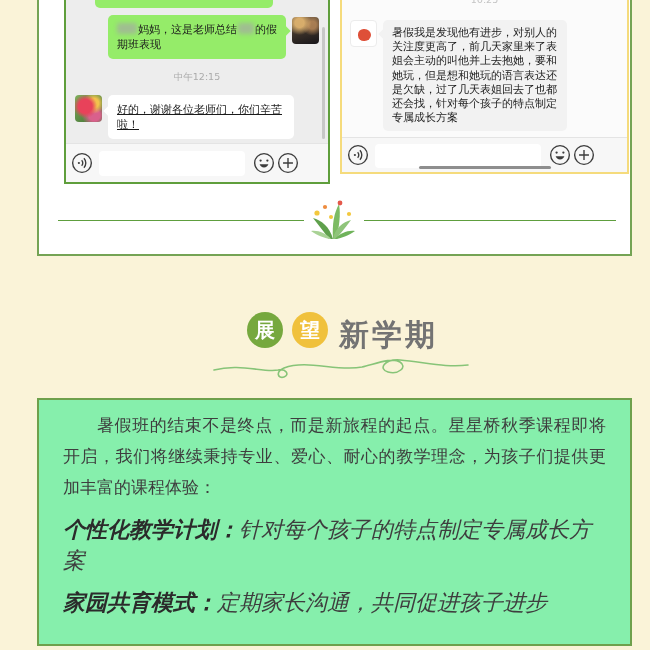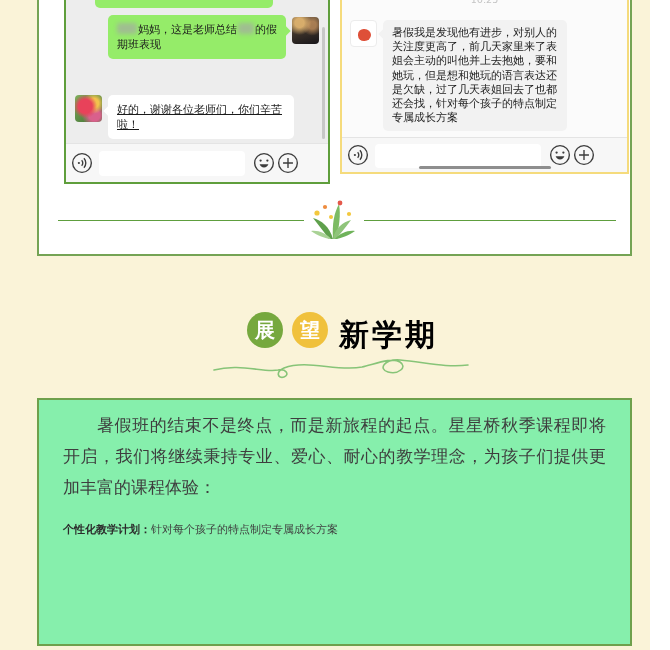--- a/index.html
+++ b/index.html
@@ -60,29 +60,29 @@
   .divider-line { position:absolute; height:1px; background:#5E9E3E; }
   .plant { position:absolute; }
 
   
   .badge { position:absolute; width:36px; height:36px; border-radius:50%;
            display:flex; align-items:center; justify-content:center; }
   .badge-green  { background:#76A83E; }
   .badge-yellow { background:#F0C13C; }
   .badge .ch { color:#ffffff; font-size:20px; font-weight:bold; }
   .header-title { position:absolute; font-size:30px; font-weight:bold;
-                  color:#000000; letter-spacing:3px; }
+                  color:#737373; letter-spacing:3px; }
   .squiggle { position:absolute; }
 
   
   .outlook-box { position:absolute; left:37px; top:398px; width:595px; height:248px;
                  background:#86efac; border:2px solid #6EA04C; padding:10px 24px 0; }
   .outlook-box .para { font-size:17px; line-height:31px; color:#3E3E3E;
                        text-indent:2em; text-align:justify; }
-  .outlook-box .item { margin-top:11px; font-size:11px; line-height:31px; color:#3E3E3E; }
+  .outlook-box .item { margin-top:11px; font-size:22px; line-height:31px; color:#3E3E3E;font-style:italic; }
   .outlook-box .item b { color:#2B2B2B; }
 </style>
 </head>
 <body>
 
 <div class="canvas">
 
   <div class="shots-panel">
 
     <div class="divider-line" style="left:19px; top:242px; width:246px;"></div>
@@ -104,20 +104,21 @@
   <div class="chat chat-left">
 
     <div class="bubble bubble-green" style="left:29px; top:40px; width:178px; height:36px;"></div>
 
     <div class="bubble bubble-green" style="left:42px; top:83px; width:178px;">
       <span class="tail tail-right"></span>
       <span class="redact r1"></span><span>妈妈，这是老师总结</span><span class="redact r2"></span><span>的假期班表现</span>
     </div>
     <div class="avatar avatar-teacher" style="left:226px; top:85px;"></div>
 
+    <div class="chat-time" style="top:139px;">中午12:15</div>
 
     <div class="avatar avatar-flower" style="left:9px; top:163px;"></div>
     <div class="bubble bubble-white" style="left:42px; top:163px; width:186px;">
       <span class="tail tail-left-white"></span>
       <span>好的，谢谢各位老师们，你们辛苦啦！</span>
     </div>
 
     <div class="scrollbar" style="left:256px; top:95px; height:112px;"></div>
 
     <div class="inputbar" style="top:211px; height:39px;">
@@ -198,15 +199,16 @@
     <svg class="squiggle" style="left:212px; top:354px;" width="258" height="26" viewBox="0 0 258 26">
       <path d="M2 16 C28 9 52 19 66 16 C74 14 78 21 72 23 C66 25 63 18 72 14
                C95 5 125 18 150 13 C163 10 180 3 188 8 C196 13 186 21 176 18
                C166 15 172 5 188 6 C212 8 234 14 256 11" fill="none" stroke="#87C478" stroke-width="1.6" stroke-linecap="round"></path>
     </svg>
   </div>
 
   <div class="outlook-box">
     <p class="para">暑假班的结束不是终点，而是新旅程的起点。星星桥秋季课程即将开启，我们将继续秉持专业、爱心、耐心的教学理念，为孩子们提供更加丰富的课程体验：</p>
     <p class="item"><b>个性化教学计划：</b><span>针对每个孩子的特点制定专属成长方案</span></p>
+    <p class="item"><b>家园共育模式：</b><span>定期家长沟通，共同促进孩子进步</span></p>
   </div>
 
 </div>
 
 </body></html>

